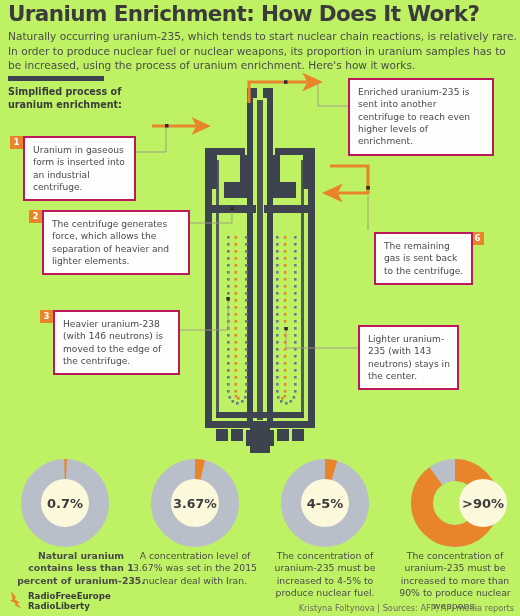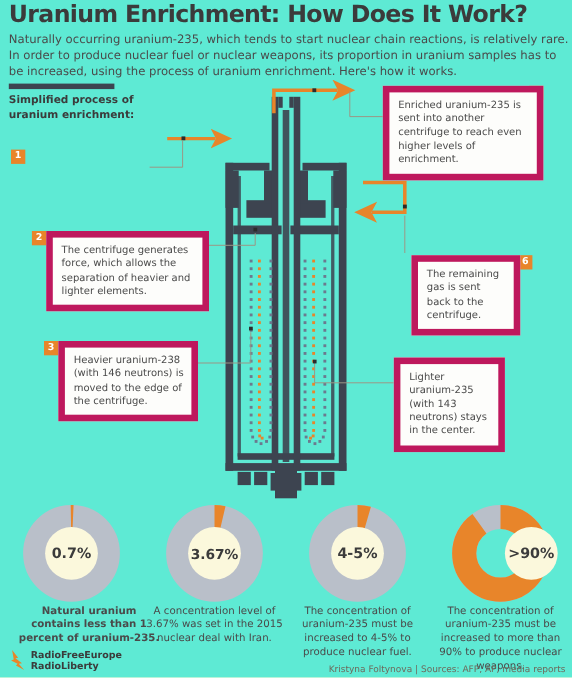--- a/index.html
+++ b/index.html
@@ -5,21 +5,21 @@
   * { box-sizing: border-box; margin: 0; padding: 0; }
   html, body {
     width: 520px; height: 616px;
     background: #fbf8dc;
     font-family: "DejaVu Sans", sans-serif;
     overflow: hidden;
   }
   #page {
     position: relative;
     width: 520px; height: 616px;
-    background: #5eead4;
+    background: #bef264;
   }
   .title {
     position: absolute; left: 8px; top: 2px; width: 506px;
     font-family: "DejaVu Sans", sans-serif;
     font-weight: bold; font-size: 21.5px; letter-spacing: -0.6px;
     color: #3b3b3b; line-height: 1.1;
   }
   .intro {
     position: absolute; left: 8px; top: 29px; width: 512px;
     font-size: 10.6px; line-height: 1.38; color: #4a4a4a;
@@ -30,21 +30,21 @@
   }
   .subhead {
     position: absolute; left: 8px; top: 86px; width: 130px;
     font-size: 9.6px; font-weight: bold; color: #3b3b3b; line-height: 1.32;
   }
 
   
   .callout {
     position: absolute;
     background: #fdfdfb;
-    border: 6px solid #be185d;
+    border: 2px solid #be185d;
     font-size: 9.1px; line-height: 1.36; color: #4a4a4a;
     padding: 6px 7px 6px 8px;
   }
   .num {
     position: absolute;
     width: 13px; height: 13px;
     background: #e8852a; color: #ffffff;
     font-size: 8.6px; font-weight: bold;
     display: flex; align-items: center; justify-content: center;
     line-height: 1;
@@ -326,20 +326,21 @@
       <path d="M368,230 L368,196"></path>
     </g>
     <g fill="#2b2b2b">
       <rect x="230.4" y="207" width="3.4" height="3.4"></rect>
       <rect x="226.4" y="297" width="3.4" height="3.4"></rect>
       <rect x="284.4" y="327" width="3.4" height="3.4"></rect>
     </g>
   </svg>
 
   <div class="num" style="left:10px;top:136px;">1</div>
+  <div class="callout" style="left:23px;top:136px;width:113px;">Uranium in gaseous form is inserted into an industrial centrifuge.</div>
 
   <div class="num" style="left:29px;top:210px;">2</div>
   <div class="callout" style="left:42px;top:210px;width:148px;">The centrifuge generates force, which allows the separation of heavier and lighter elements.</div>
 
   <div class="num" style="left:40px;top:310px;">3</div>
   <div class="callout" style="left:53px;top:310px;width:127px;">Heavier uranium-238 (with 146 neutrons) is moved to the edge of the centrifuge.</div>
 
   <div class="num" style="left:446px;top:325px;">4</div>
   <div class="callout" style="left:358px;top:325px;width:101px;">Lighter uranium-235 (with 143 neutrons) stays in the center.</div>
 

